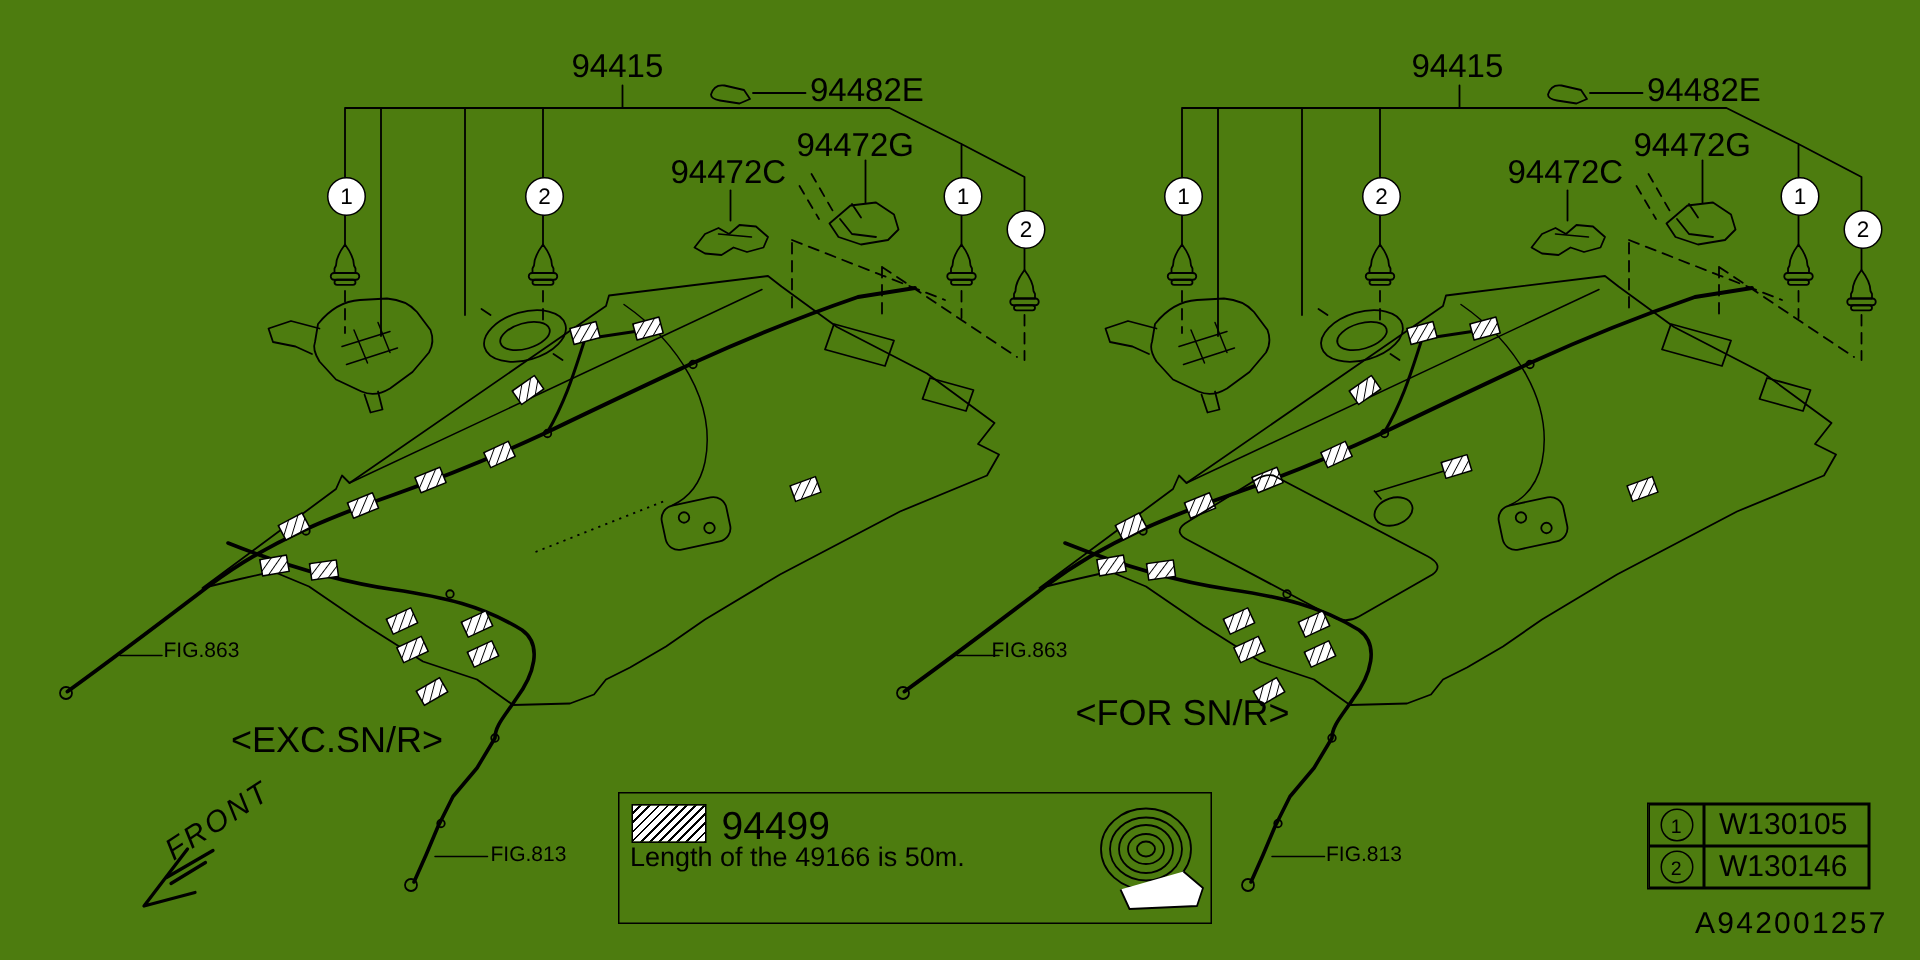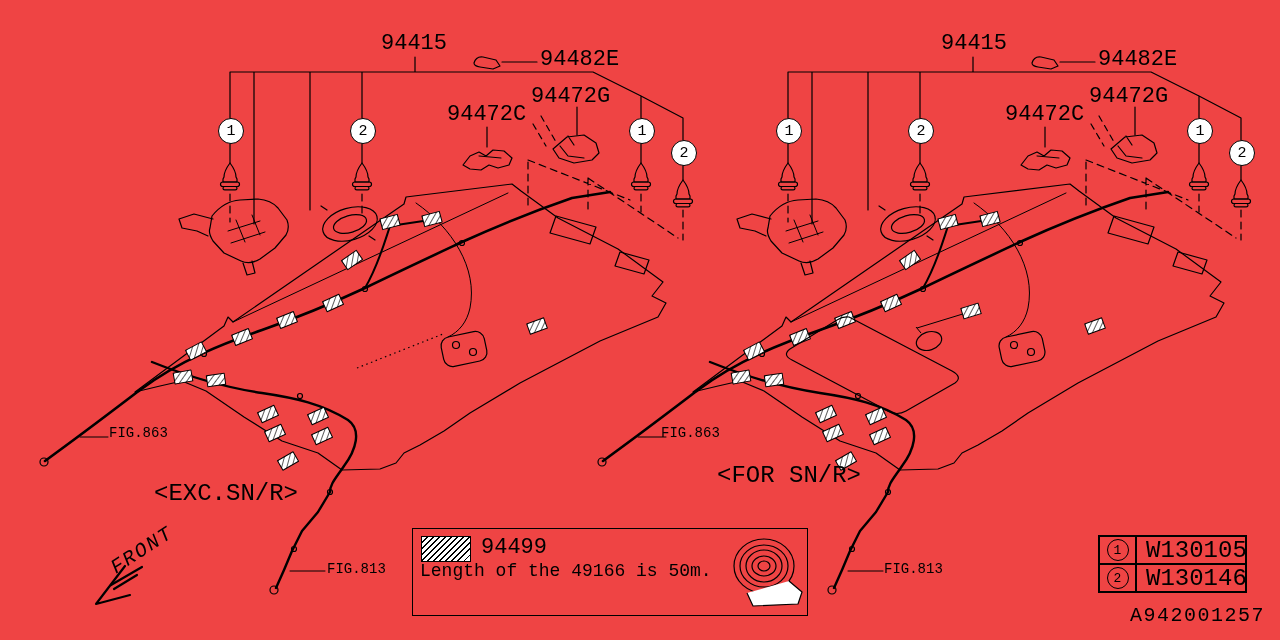--- a/index.html
+++ b/index.html
@@ -1,37 +1,37 @@
 <!DOCTYPE html>
 <html><head>
 <meta charset="utf-8">
 <style>
   html,body{margin:0;padding:0;background:#fff;}
-  .page{position:relative;width:1280px;height:640px;background:#ef4444;overflow:hidden;
-        font-family:Liberation Mono, monospace;color:#000;}
+  .page{position:relative;width:1280px;height:640px;background:#4d7c0f;overflow:hidden;
+        font-family:Liberation Sans, sans-serif;color:#000;}
   .art{position:absolute;left:0;top:0;}
   .lbl{position:absolute;white-space:pre;line-height:1;letter-spacing:0;}
   .part{font-size:22px;}
   .fig{font-size:14px;}
   .variant{font-size:24px;}
   .callout{position:absolute;width:24px;height:24px;border:1.6px solid #000;border-radius:50%;
            background:#fff;display:flex;align-items:center;justify-content:center;
            font-size:15px;line-height:1;}
   .front-label{position:absolute;left:119px;top:556px;font-size:20px;font-style:italic;
                letter-spacing:2px;transform:rotate(-33deg);transform-origin:0 100%;}
   .notebox{position:absolute;left:412px;top:528px;width:394px;height:86px;border:1.5px solid #000;}
   .swatch{position:absolute;left:8px;top:7px;width:48px;height:24px;border:1px solid #000;
           background:repeating-linear-gradient(135deg,#fff 0 3px,#000 3px 4.3px);}
-  .notepart{position:absolute;left:68px;top:8px;font-size:22px;line-height:1;text-align:right;}
+  .notepart{position:absolute;left:68px;top:8px;font-size:26px;line-height:1;text-align:right;}
   .noteline{position:absolute;left:7px;font-size:18px;line-height:1;}
   .legend{position:absolute;left:1098px;top:535px;border:1.5px solid #000;
           display:grid;grid-template-columns:37px 110px;grid-auto-rows:28px;}
   .legend .cell{border:0.8px solid #000;display:flex;align-items:center;}
   .legend .numcell{justify-content:center;}
-  .legend .codecell{padding-left:9px;font-size:24px;}
+  .legend .codecell{padding-left:9px;font-size:20px;}
   .mini-circle{width:20px;height:20px;border:1.4px solid #000;border-radius:50%;
                display:flex;align-items:center;justify-content:center;font-size:13px;line-height:1;}
   .drawno{position:absolute;left:1130px;top:606px;font-size:20px;letter-spacing:1.5px;line-height:1;text-align:center;}
 </style>
 </head>
 <body>
 
 <div class="page">
 
   <svg class="art" width="1280" height="640" viewBox="0 0 1280 640">

